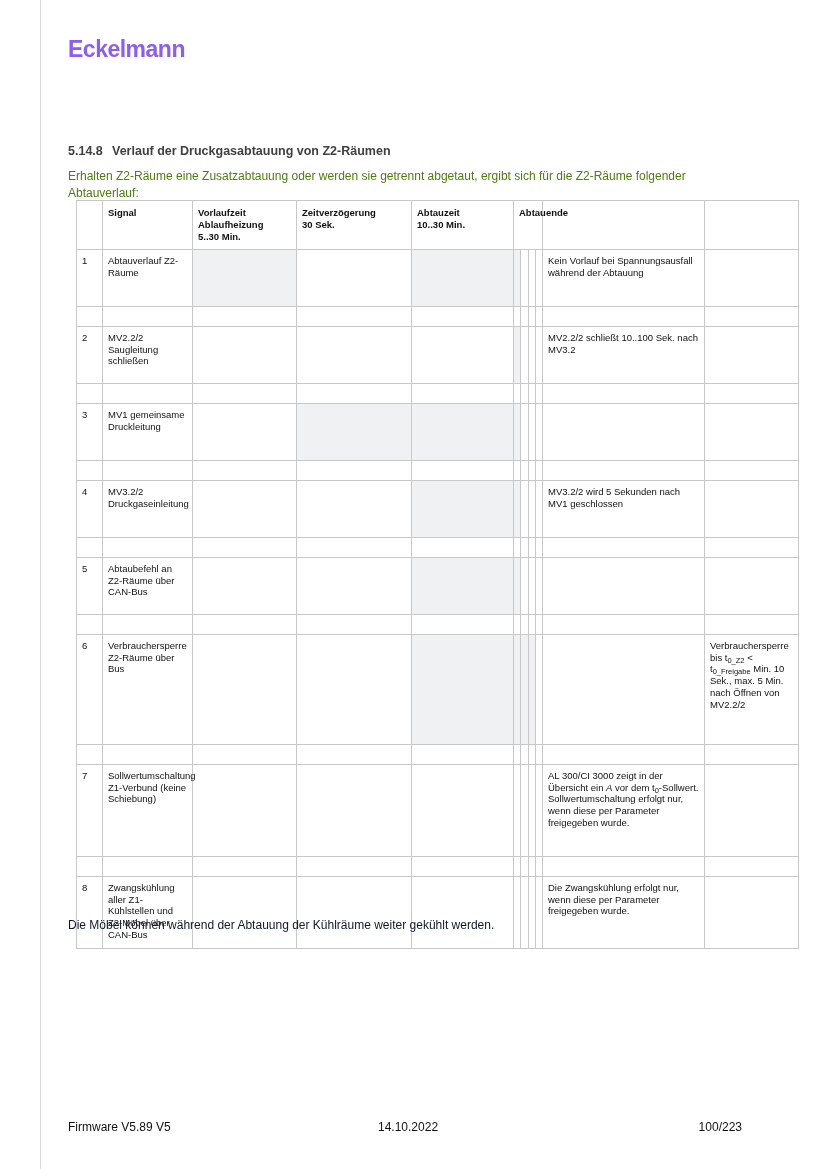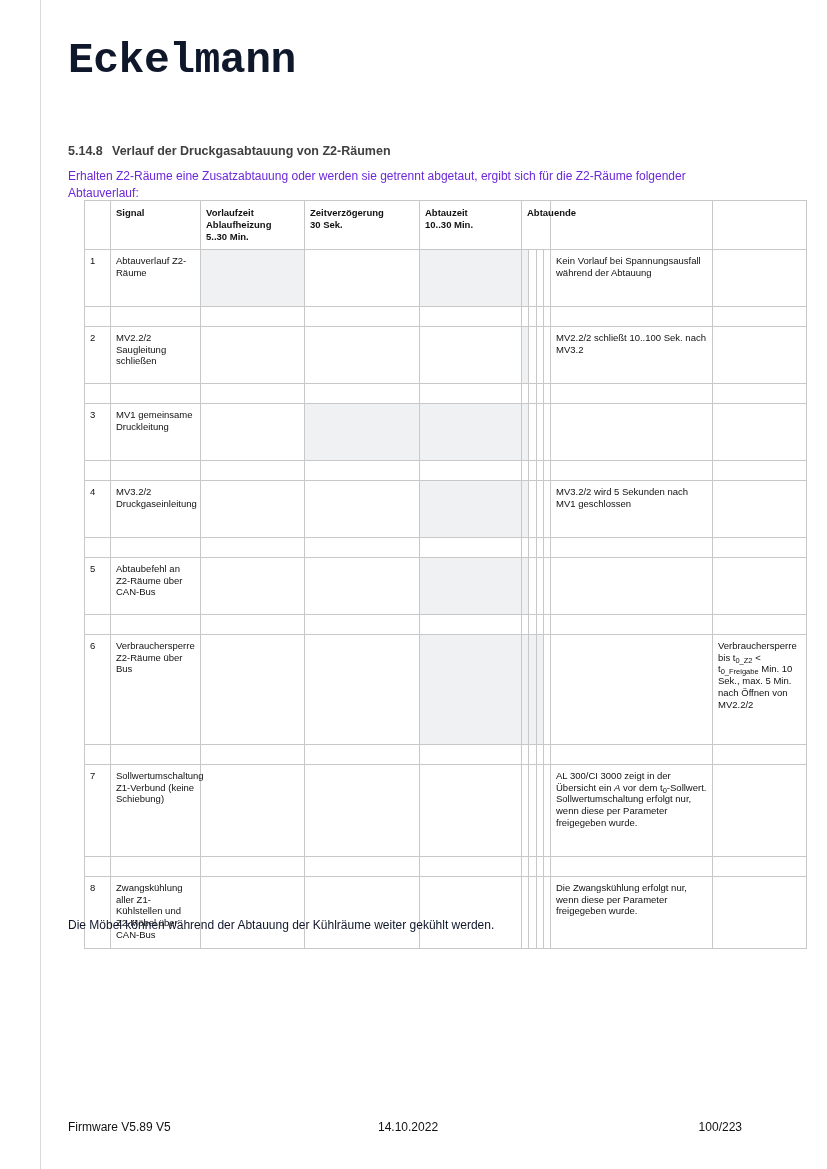--- a/index.html
+++ b/index.html
@@ -24,47 +24,47 @@
     left: 40px;
     top: 0;
     width: 1px;
     height: 1169px;
     background: #d9d9d9;
   }
   .logo {
     position: absolute;
     left: 68px;
     top: 36px;
-    font-size: 43px;
+    font-size: 23px;
     font-weight: bold;
     letter-spacing: -0.5px;
-    color: #0f172a;
-    font-family: Liberation Mono, monospace;
+    color: #8b5cf6;
+    font-family: Liberation Sans, sans-serif;
   }
   .section-title {
     position: absolute;
     left: 68px;
     top: 144px;
     font-size: 12.5px;
     font-weight: bold;
     color: #404040;
   }
   .section-title .num { display: inline-block; min-width: 44px; }
   .intro {
     position: absolute;
     left: 68px;
     top: 168px;
     width: 690px;
     font-size: 12px;
     line-height: 1.45;
-    color: #6d28d9;
+    color: #4d7c0f;
   }
   table.matrix {
     position: absolute;
-    left: 84px;
+    left: 76px;
     top: 200px;
     border-collapse: collapse;
     width: 690px;
     table-layout: fixed;
     font-size: 9.5px;
     color: #111;
   }
   table.matrix td, table.matrix th {
     border: 1px solid #c8c8c8;
     vertical-align: top;

